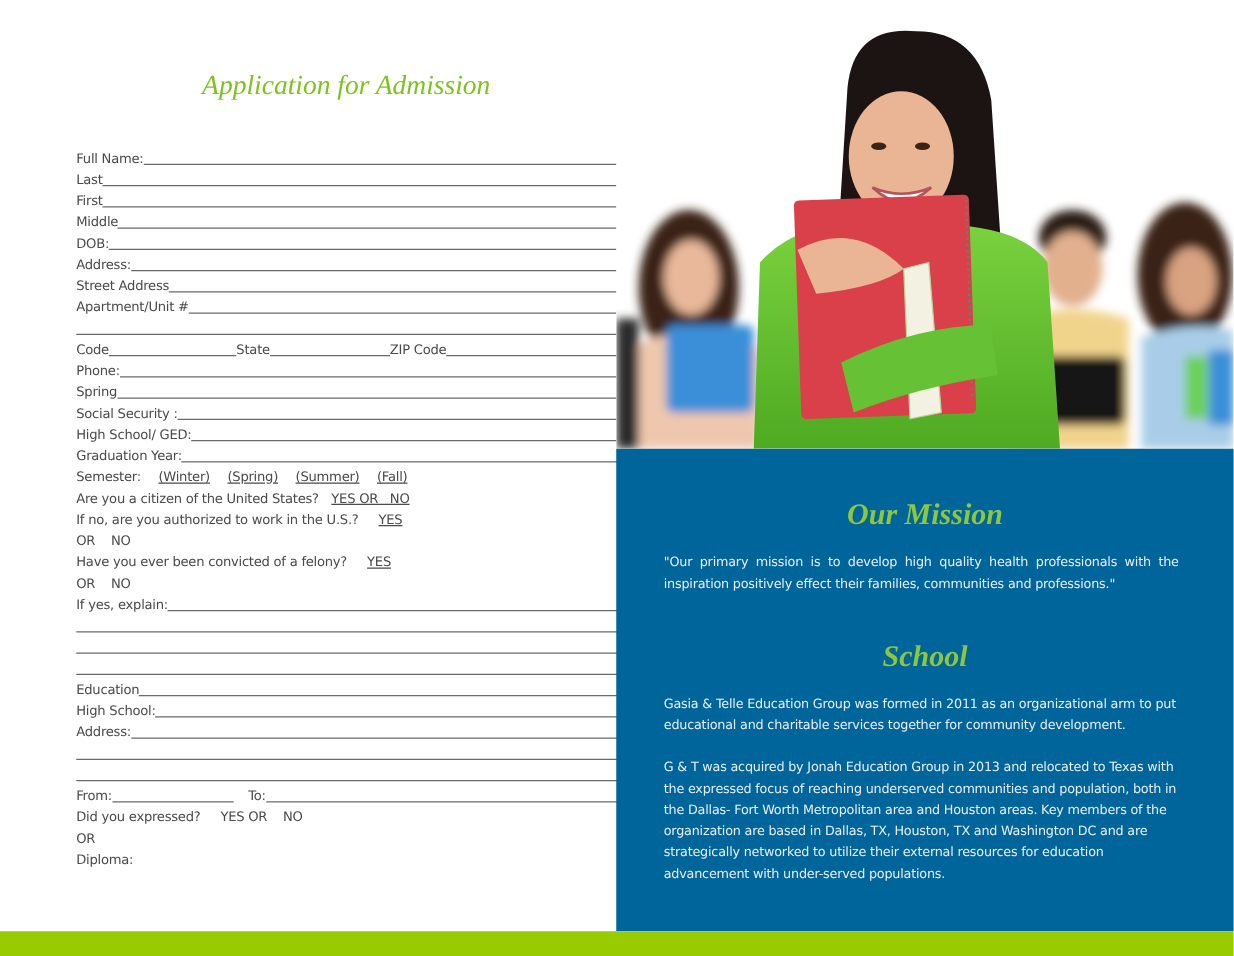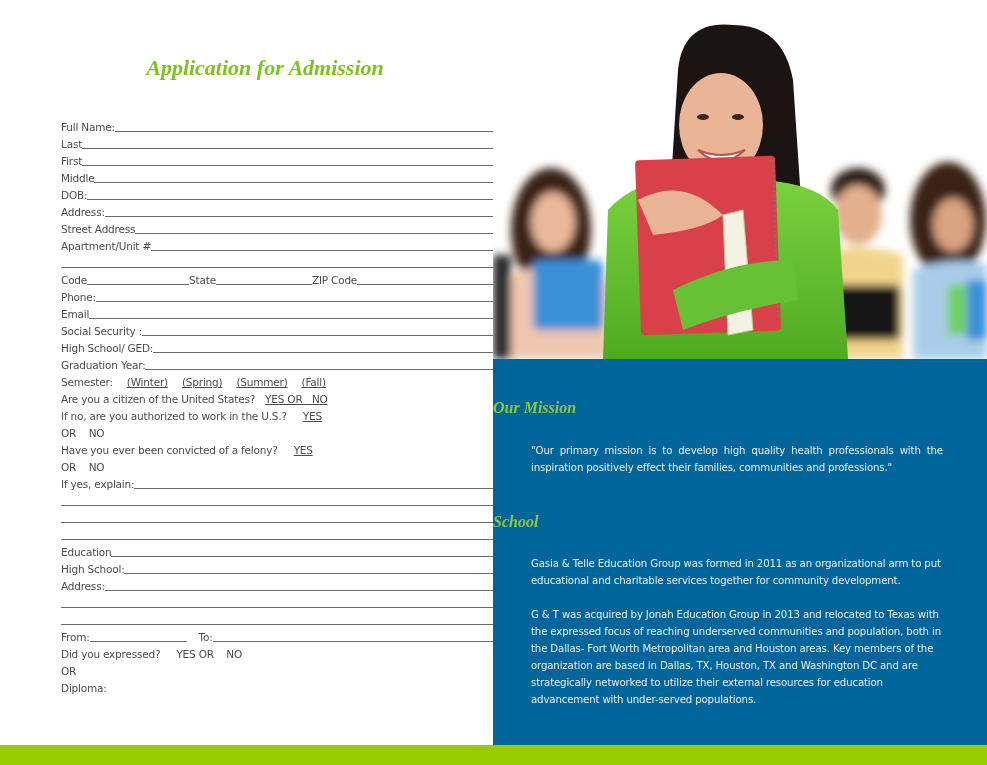--- a/index.html
+++ b/index.html
@@ -2,22 +2,22 @@
 <html><head>
 <meta charset="utf-8">
 <style>
   * { box-sizing: border-box; margin: 0; padding: 0; }
   html, body { width: 987px; height: 765px; overflow: hidden; background: #ffffff; }
   body { position: relative; font-family: "DejaVu Sans", sans-serif; }
 
   
   .left-page { position: absolute; left: 0; top: 0; width: 493px; height: 745px; background: #fff; }
   .form-title {
-    position: absolute; left: 4px; width: 522px; top: 55px; text-align: center;
-    font-family: "Liberation Serif", serif; font-style: italic; font-weight: bold;
+    position: absolute; left: 16px; width: 522px; top: 55px; text-align: center;
+    font-family: "Liberation Serif", serif; font-style: italic; font-weight: normal;
     font-size: 22px; color: #7dc21e;
   }
   .form { position: absolute; left: 33px; top: 117px; width: 450px; margin-left: 28px; }
   .row {
     height: 17px; display: flex; align-items: flex-end; white-space: nowrap;
     font-size: 10.5px; color: #4a4a4a; line-height: 13px; letter-spacing: -0.2px;
   }
   .row .lbl { flex: 0 0 auto; }
   .row .line { flex: 1 1 auto; border-bottom: 1px solid #6a6a6a; height: 1px; margin-bottom: 2px; }
   .row .line.fixed { flex: 0 0 auto; }
@@ -25,23 +25,23 @@
 
   
   .photo {
     position: absolute; left: 493px; top: 0; width: 494px; height: 359px; overflow: hidden;
     background: #fff;
   }
   .blue-panel {
     position: absolute; left: 493px; top: 359px; width: 494px; height: 386px; background: #00659b;
   }
   .section-title {
-    position: absolute; left: 0; width: 100%; text-align: left;
+    position: absolute; left: 0; width: 100%; text-align: center;
     font-family: "Liberation Serif", serif; font-style: italic; font-weight: bold;
-    font-size: 16px; color: #8dc63f;
+    font-size: 24px; color: #8dc63f;
   }
   .section-text {
     position: absolute; left: 38px; width: 412px; color: #e8eef4; font-size: 10.2px; line-height: 17px;
     letter-spacing: -0.15px;
   }
   .justify { text-align: justify; }
 
   .green-bar { position: absolute; left: 0; top: 745px; width: 987px; height: 20px; background: #99cc00; }
 </style>
 </head>
@@ -92,21 +92,21 @@
       <span class="lbl">State </span>
       <span class="line fixed" style="width:96px"></span>
       <span class="lbl">ZIP Code</span>
       <span class="line"></span>
     </div>
     <div class="row">
       <span class="lbl">Phone:</span>
       <span class="line"></span>
     </div>
     <div class="row">
-      <span class="lbl">Email </span>
+      <span class="lbl">Spring </span>
       <span class="line"></span>
     </div>
     <div class="row">
       <span class="lbl">Social Security : </span>
       <span class="line"></span>
     </div>
     <div class="row">
       <span class="lbl">High School/ GED:</span>
       <span class="line"></span>
     </div>

